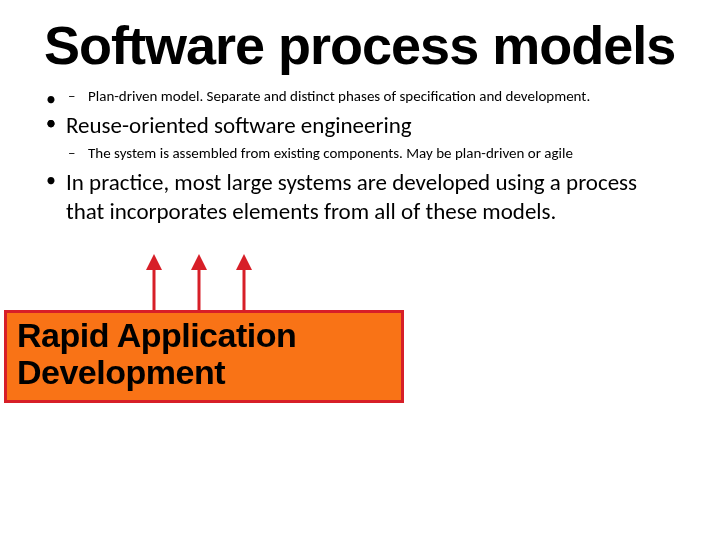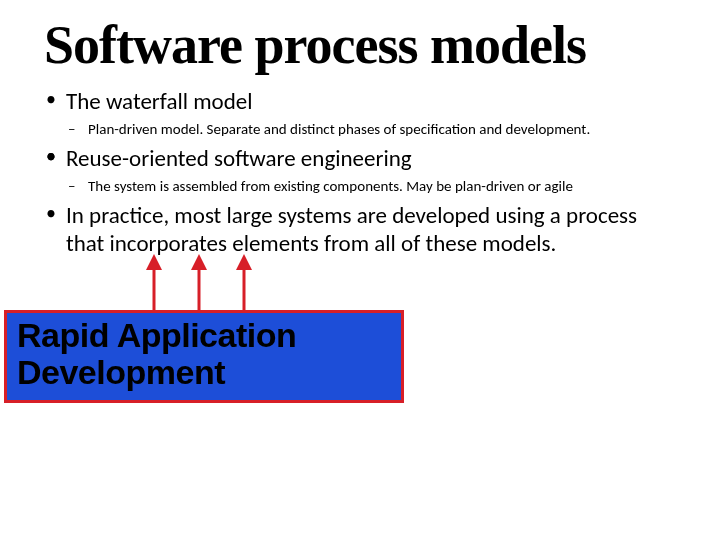--- a/index.html
+++ b/index.html
@@ -1,38 +1,37 @@
 <!DOCTYPE html>
 <html><head>
 <meta charset="utf-8">
 <style>
   * { margin: 0; padding: 0; box-sizing: border-box; }
   html, body { width: 720px; height: 540px; background: #fff; font-family: Calibri, Arial, sans-serif; color: #000; overflow: hidden; }
   .slide { position: relative; width: 720px; height: 540px; padding: 18px 44px 0 44px; }
-  .title { font-size: 54px; font-weight: 900; line-height: 1.02; letter-spacing: -1px; margin-bottom: 14px; font-family: Liberation Serif, serif; }
+  .title { font-size: 54px; font-weight: 900; line-height: 1.02; letter-spacing: -1px; margin-bottom: 14px; font-family: Liberation Sans, sans-serif; }
   ul.lvl1 { list-style: none; }
   ul.lvl1 > li { position: relative; padding-left: 22px; font-size: 23px; line-height: 1.25; margin-bottom: 6px; }
   ul.lvl1 > li::before { content: "•"; position: absolute; left: 2px; top: 0; font-size: 20px; }
   ul.lvl2 { list-style: none; margin-top: 4px; }
   ul.lvl2 > li { position: relative; padding-left: 22px; font-size: 15px; line-height: 1.2; margin-bottom: 4px; }
   ul.lvl2 > li::before { content: "–"; position: absolute; left: 2px; top: 0; }
   .overlay { position: absolute; left: 4px; top: 310px; width: 400px; }
-  .overlay-box { border: 3px solid #d71f28; background: #1d4ed8; padding: 4px 10px 8px 10px; }
+  .overlay-box { border: 3px solid #d71f28; background: #f97316; padding: 4px 10px 8px 10px; }
   .overlay-text { font-family: Arial, sans-serif; font-size: 34px; font-weight: 900; line-height: 1.1; letter-spacing: -0.5px; }
   .arrows { position: absolute; top: -58px; left: 0; width: 400px; height: 60px; }
 </style>
 </head>
 <body>
 
 <div class="slide">
   <h1 class="title">Software process models</h1>
 
   <ul class="lvl1">
     <li>
-      <span>The waterfall model</span>
       <ul class="lvl2">
         <li>Plan-driven model. Separate and distinct phases of specification and development.</li>
       </ul>
     </li>
     <li>
     </li>
     <li>
       <span>Reuse-oriented software engineering</span>
       <ul class="lvl2">
         <li>The system is assembled from existing components. May be plan-driven or agile</li>

